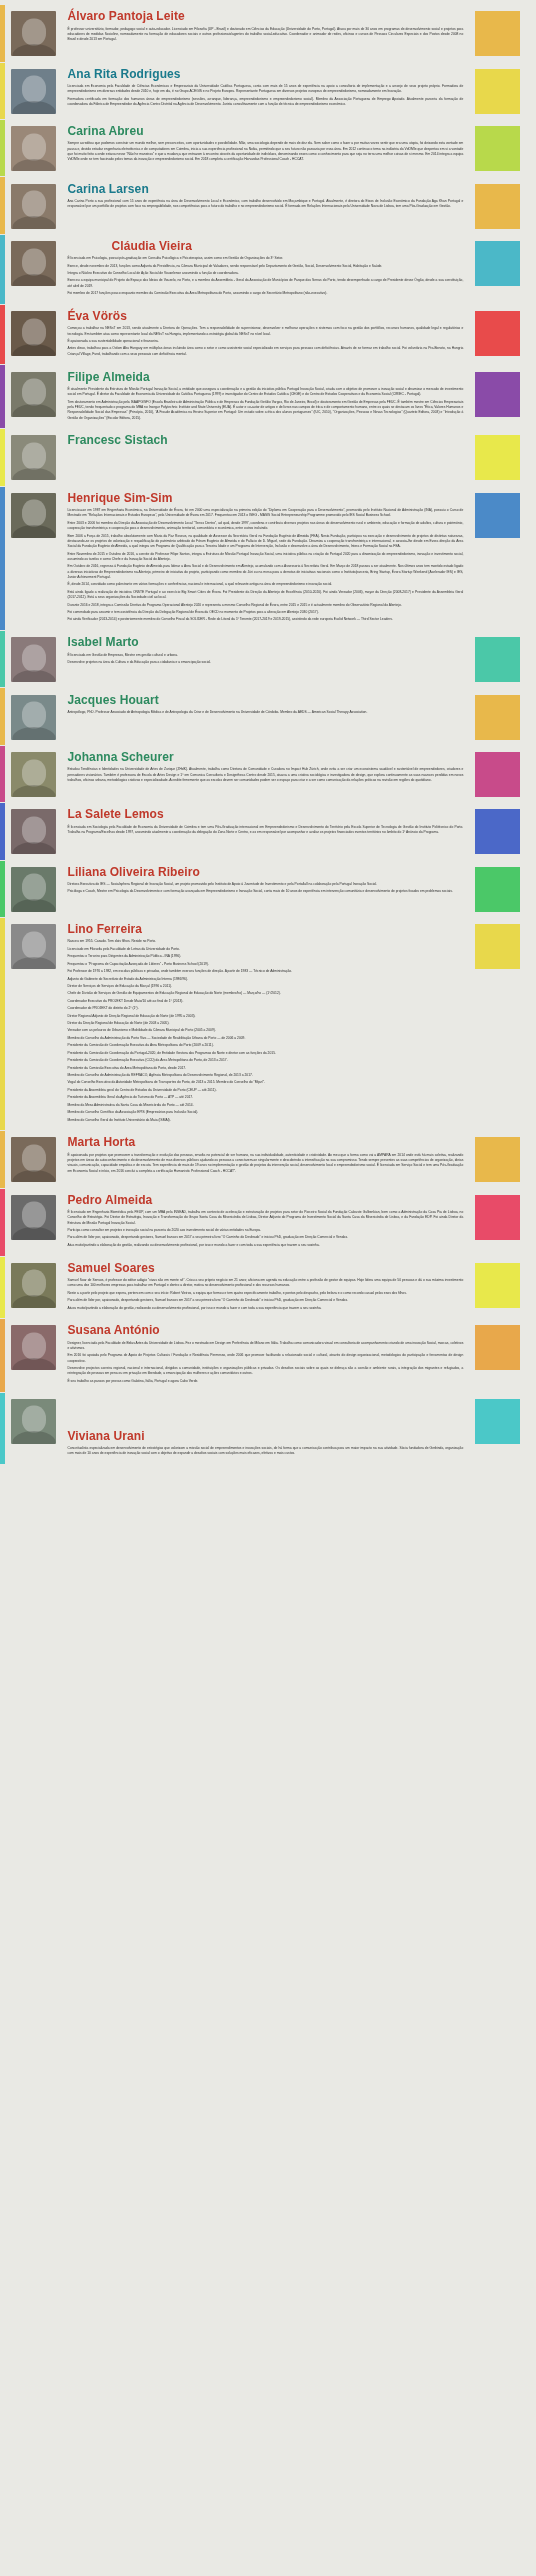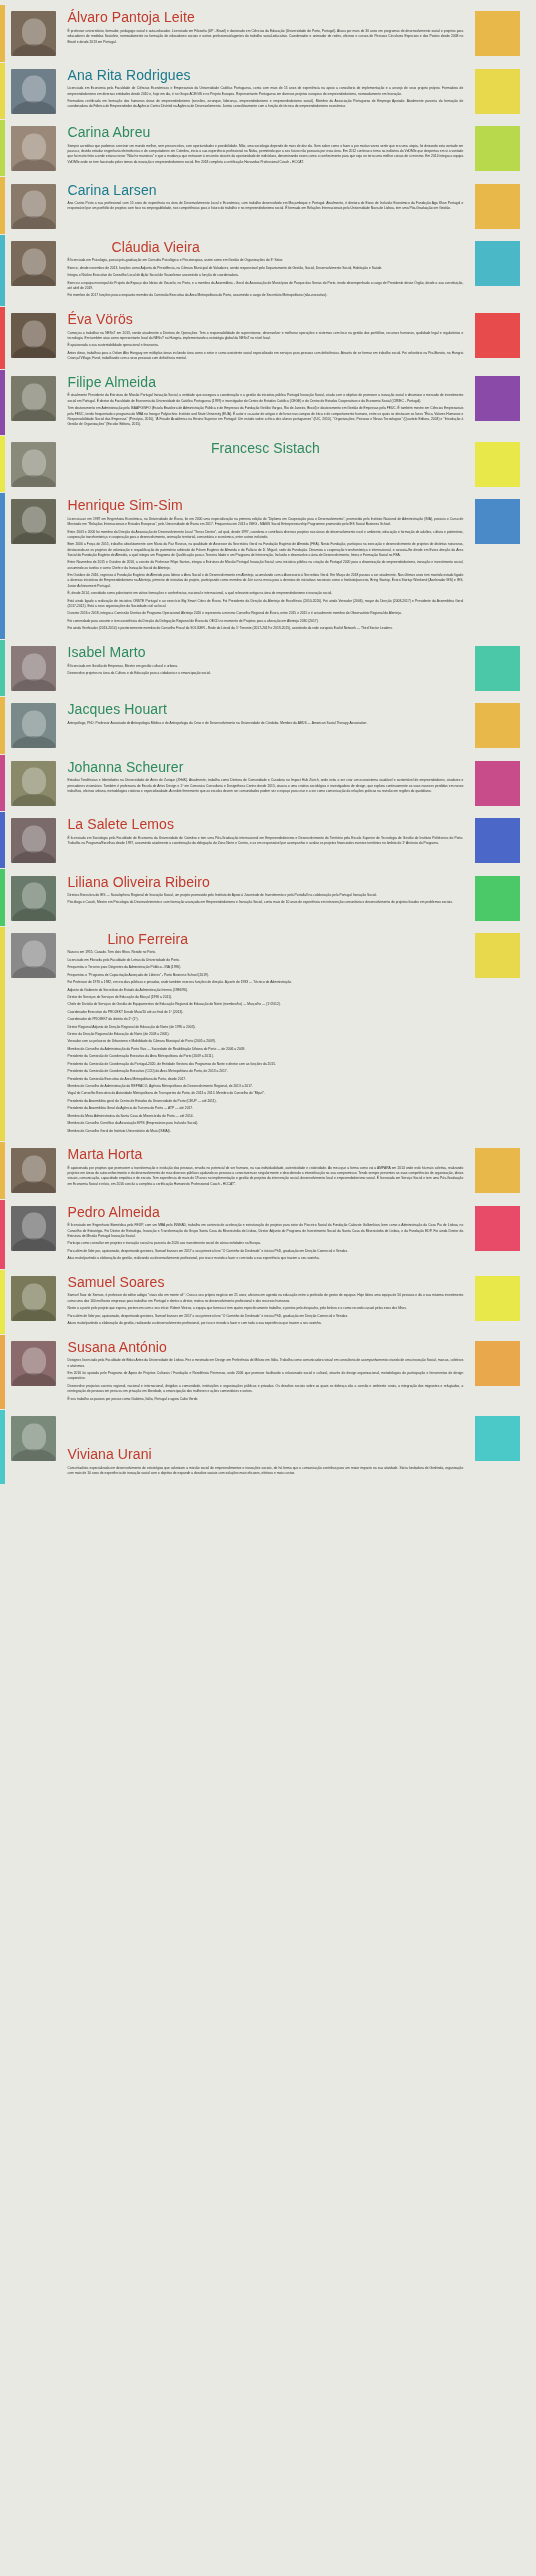--- a/index.html
+++ b/index.html
@@ -53,22 +53,22 @@
     transform: translateX(-50%);
     width: 43px; height: 21.6px;
     border-radius: 50% 50% 0 0;
     background: rgba(0,0,0,0.18);
   }
   .text-col {
     flex: 1 1 auto;
     min-width: 0;
   }
   .name {
-    font-size: 14px;
-    font-weight: normal;
+    font-size: 12px;
+    font-weight: bold;
     margin: 0 0 3.1px 0;
     line-height: 1.1;
     letter-spacing: 0.1px;
   }
   .para {
     font-size: 3.3px;
     line-height: 1.62;
     color: #2b2b2b;
     text-align: justify;
     margin: 0 0 2.1px 0;
@@ -219,21 +219,21 @@
     </div>
     <div class="bio">
       <div class="left-bar" style="background: rgb(232, 232, 75);"></div>
       <div class="photo-col">
         <div class="photo" style="background: rgb(138, 138, 122);">
           <div class="face"></div>
           <div class="shoulders"></div>
         </div>
       </div>
       <div class="text-col">
-        <h2 class="name" style="color: rgb(45, 138, 95); text-align: center;">Francesc Sistach</h2>
+        <h2 class="name" style="color: rgb(45, 138, 95);">Francesc Sistach</h2>
       </div>
       <div class="swatch-col">
         <div class="swatch" style="background: rgb(232, 232, 75);"></div>
       </div>
     </div>
     <div class="bio">
       <div class="left-bar" style="background: rgb(75, 138, 200);"></div>
       <div class="photo-col">
         <div class="photo" style="background: rgb(106, 106, 90);">
           <div class="face"></div>
@@ -341,21 +341,21 @@
     </div>
     <div class="bio">
       <div class="left-bar" style="background: rgb(232, 216, 75);"></div>
       <div class="photo-col">
         <div class="photo" style="background: rgb(138, 138, 138);">
           <div class="face"></div>
           <div class="shoulders"></div>
         </div>
       </div>
       <div class="text-col">
-        <h2 class="name" style="color: rgb(192, 57, 43); margin-left: 40px;">Lino Ferreira</h2>
+        <h2 class="name" style="color: rgb(192, 57, 43);">Lino Ferreira</h2>
         <p class="para">Nasceu em 1955. Casado. Tem dois filhos. Reside no Porto.</p>
         <p class="para">Licenciado em Filosofia pela Faculdade de Letras da Universidade do Porto.</p>
         <p class="para">Frequentou o Terceiro para Dirigentes da Administração Pública - INA (1996).</p>
         <p class="para">Frequentou o "Programa de Capacitação Avançada de Líderes" - Porto Business School (2019).</p>
         <p class="para">Foi Professor de 1976 a 1982, em escolas públicas e privadas, onde também exerceu funções de direção. A partir de 1983 — Técnico de Administração.</p>
         <p class="para">Adjunto do Gabinete do Secretário de Estado da Administração Interna (1986/96).</p>
         <p class="para">Diretor de Serviços de Serviços de Educação da Marçal (1996 a 2011).</p>
         <p class="para">Chefe de Divisão de Serviços de Gestão de Equipamentos de Educação Regional de Educação do Norte (membro/ho) — Março/ho — (1º/2012).</p>
         <p class="para">Coordenador Executivo da PROJEKT Desde Maio/10 até ao final de 1º (2013).</p>
         <p class="para">Coordenador do PROJEKT do distrito do 2º (1º).</p>

